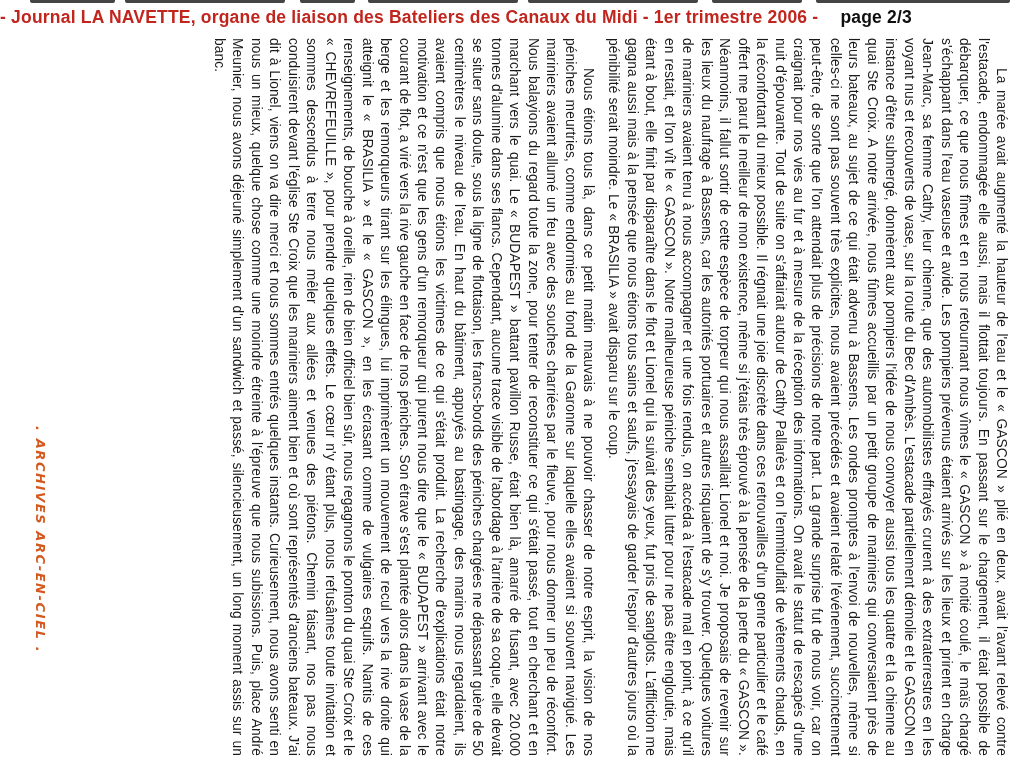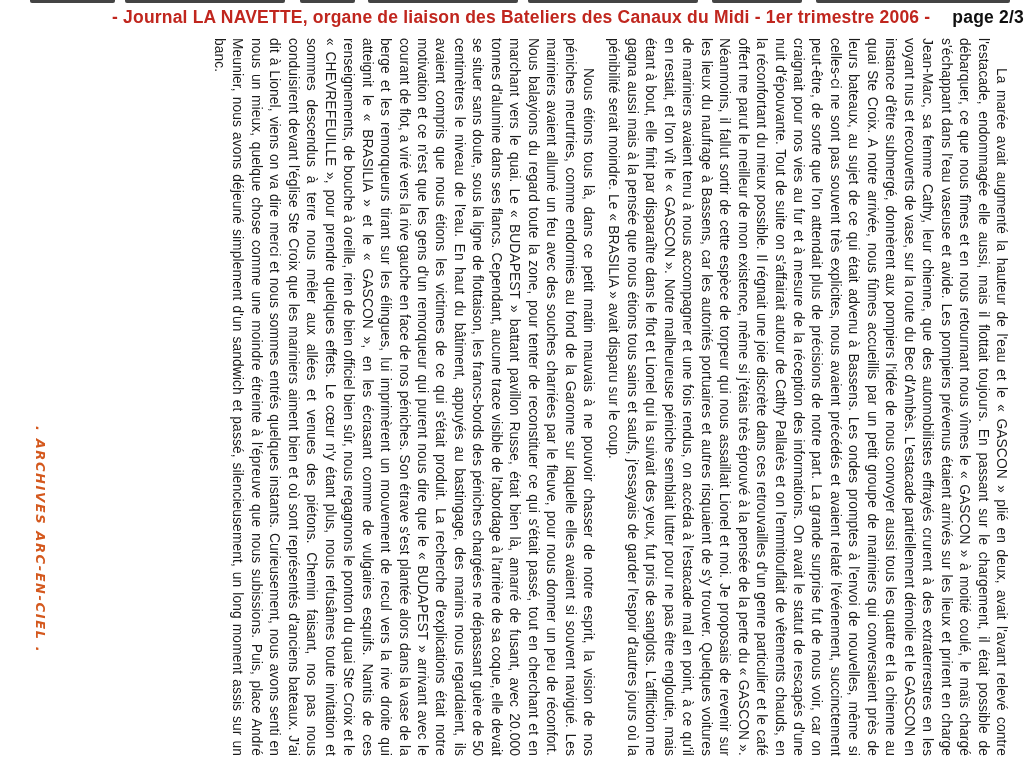--- a/index.html
+++ b/index.html
@@ -19,21 +19,21 @@
   .s1{left:30px;width:85px;}
   .s2{left:125px;width:160px;height:2px;opacity:.65;}
   .s3{left:300px;width:55px;}
   .s4{left:368px;width:150px;height:2px;opacity:.6;}
   .s5{left:528px;width:170px;}
   .s6{left:712px;width:90px;height:2px;opacity:.7;}
   .s7{left:816px;width:194px;}
   
   .header{
     position:absolute;top:7px;left:0;width:1024px;
-    text-align:right;white-space:nowrap;
+    text-align:left;white-space:nowrap;
     font-weight:bold;font-size:17.5px;letter-spacing:.2px;
   }
   .journal-title{color:#c0261e;}
   .page-number{color:#0f0f0f;margin-left:22px;}
   
   .rotated-article{
     position:absolute;top:38px;right:14px;
     width:984px;height:718px;
     writing-mode:vertical-rl;
     overflow:hidden;

